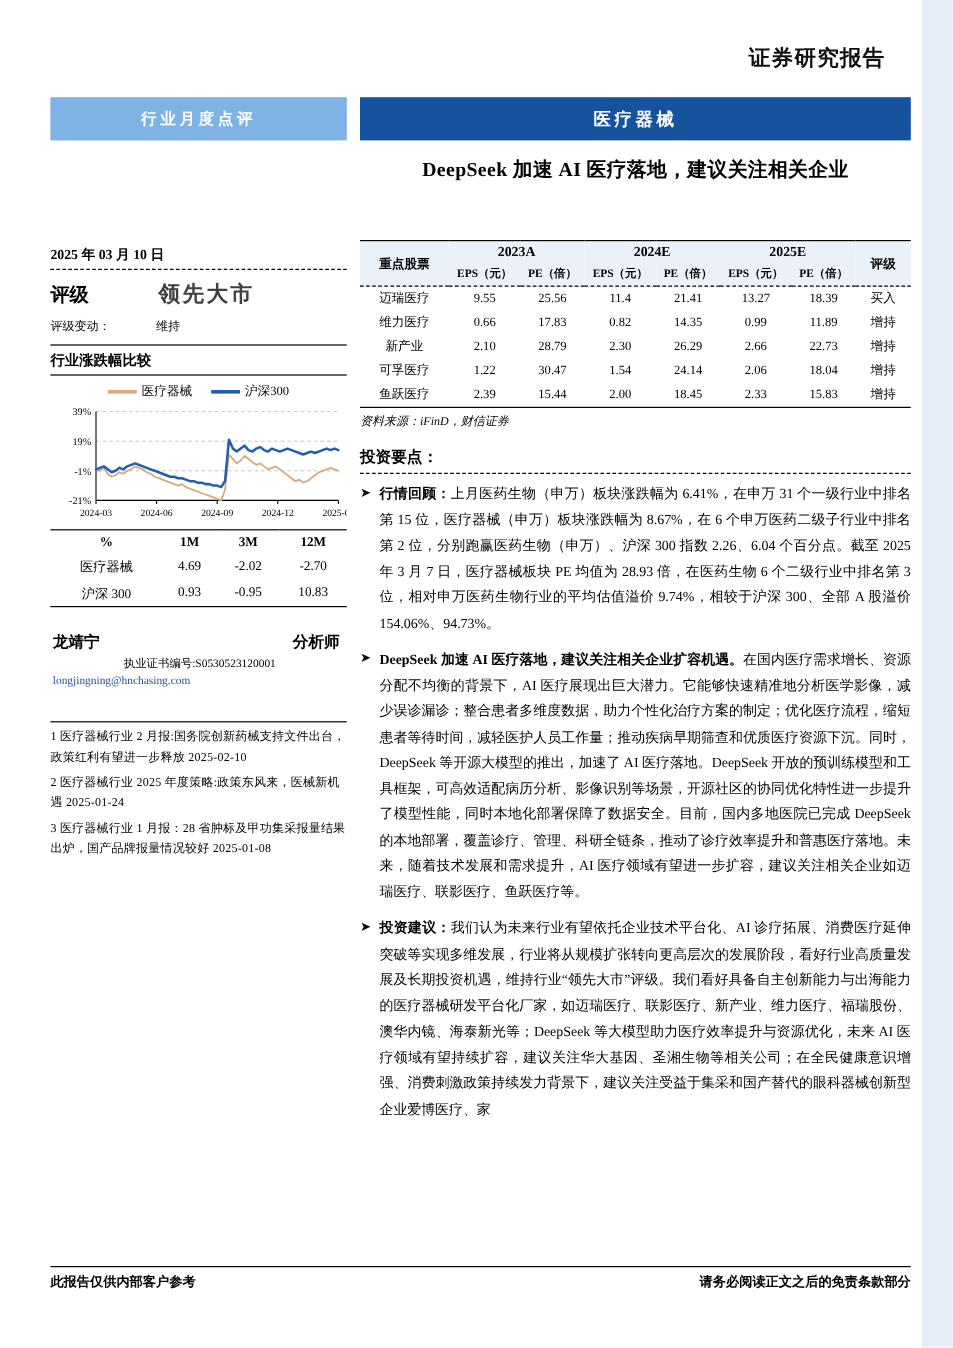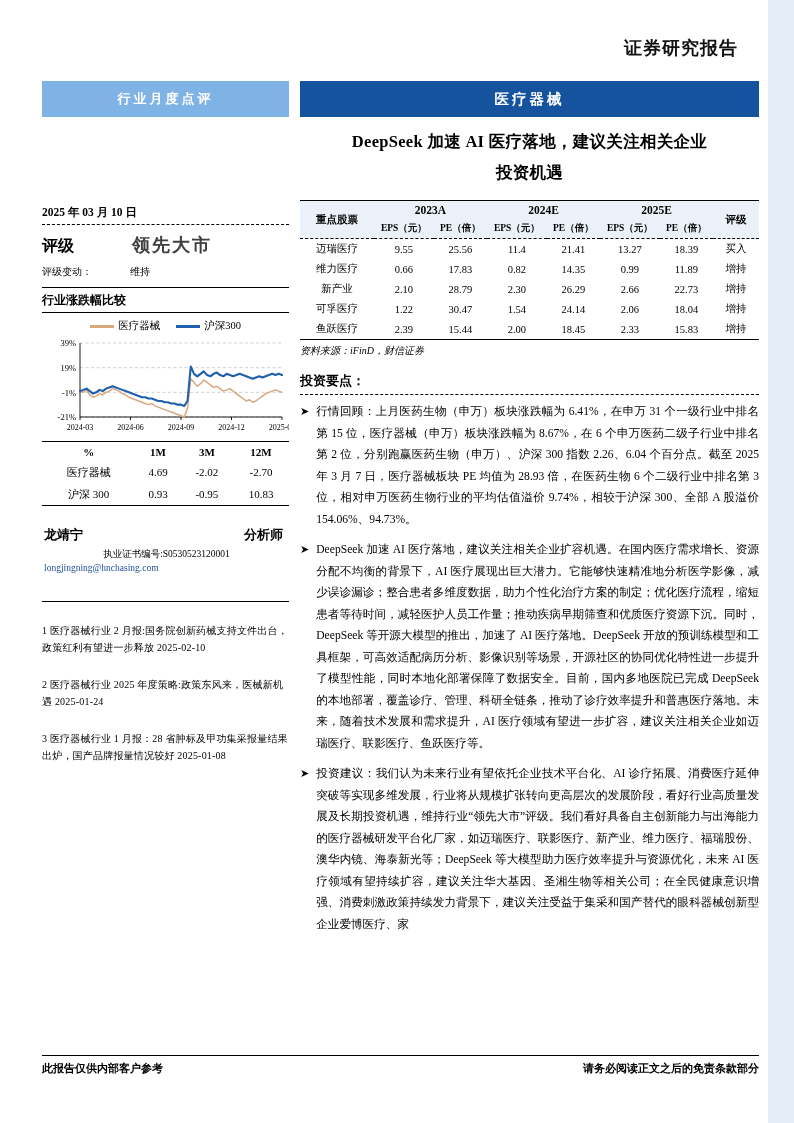--- a/index.html
+++ b/index.html
@@ -94,21 +94,20 @@
     font-size: 13px; font-weight: bold; color: #000; padding: 6px 6px 3px 2px;
   }
   .analyst-meta { font-size: 9.5px; color: #000; line-height: 14px; padding-left: 2px; text-align: center; }
   .analyst-mail { font-size: 9.5px; color: #1F4E9C; line-height: 14px; padding-left: 2px; }
 
   
   .reports { margin-top: 26px; }
   .report-item {
     font-size: 10px; color: #000; line-height: 17px; padding-top: 4px;
     letter-spacing: 0.2px;
-    margin-top: 16px;
   }
 
   
   .right-col { position: absolute; left: 300px; top: 200px; width: 459px; }
 
   .stock-table { width: 100%; border-collapse: collapse; font-size: 10.5px; color: #000; }
   .stock-table th, .stock-table td { text-align: center; padding: 3px 1px; }
   .stk-head-top { border-top: 1.6px solid #000; }
   .stk-head-bg { background: #EAF1F8; margin-left: 40px; }
   .stk-dashed { border-top: 1.4px dashed #000; }
@@ -124,21 +123,21 @@
     padding: 14px 0 4px 0;
   }
   .points-rule { border-top: 1.5px dashed #000; margin-bottom: 6px; }
 
   .point {
     display: flex; gap: 7px; font-size: 11.6px; color: #000;
     line-height: 21.5px; margin-bottom: 9px; text-align: justify;
   }
   .bullet { flex: 0 0 auto; font-size: 11px; line-height: 21.5px; }
   .ptxt { flex: 1 1 auto; }
-  .ptxt b { font-weight: normal; }
+  .ptxt b { font-weight: bold; }
 
   
   .footer-rule {
     position: absolute; left: 42px; top: 1055px; width: 717px;
     border-top: 1.4px solid #000;
   }
   .footer {
     position: absolute; left: 42px; top: 1061px; width: 717px;
     display: flex; justify-content: space-between;
     font-size: 11px; font-weight: bold; color: #000;
@@ -155,21 +154,20 @@
 
   <div class="band band-left">
     <span>行业月度点评</span>
   </div>
   <div class="band band-right">
     <span>医疗器械</span>
   </div>
 
   <div class="headline">
     <div>DeepSeek 加速 AI 医疗落地，建议关注相关企业</div>
-    <div>投资机遇</div>
   </div>
 
   <div class="left-col">
 
     <div class="date-line">2025 年 03 月 10 日</div>
     <div class="rule-dashed"></div>
 
     <div class="rating-row">
       <div class="rating-label">评级</div>
       <div class="rating-value">领先大市</div>

